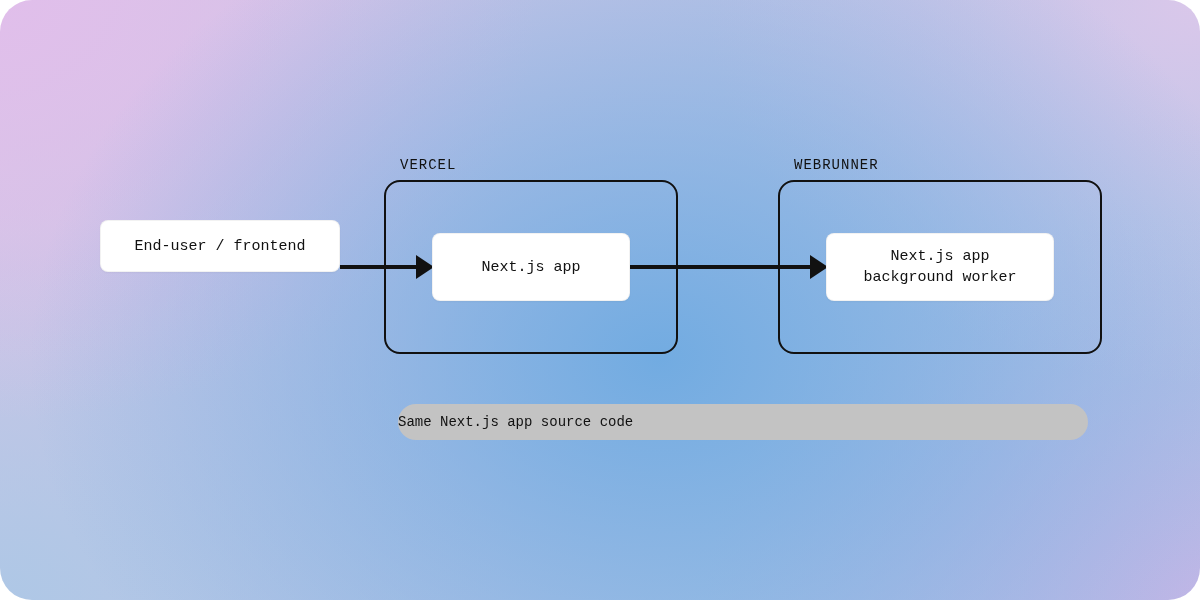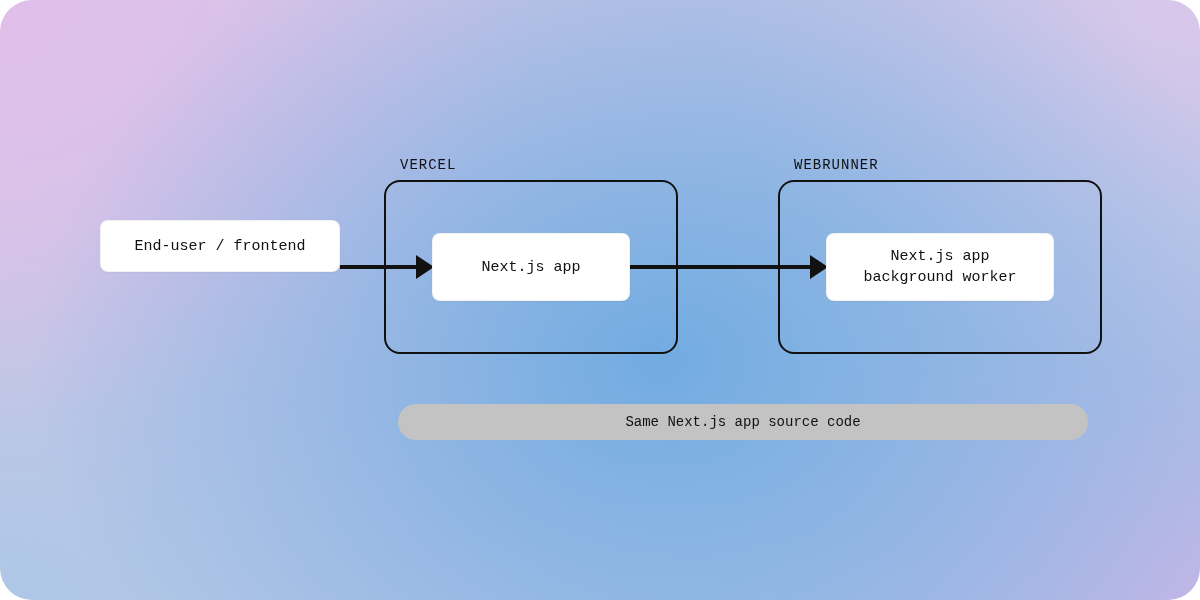--- a/index.html
+++ b/index.html
@@ -64,21 +64,20 @@
       height: 0;
       border-style: solid;
     }
     .pill {
       position: absolute;
       background: #c3c3c3;
       border-radius: 20px;
       height: 36px;
       display: flex;
       align-items: center;
-      justify-content: center;
       font-size: 14px;
       color: #111;
     }
 
     
     #node-enduser { left: 100px; top: 220px; width: 240px; height: 52px; }
 
     #group-vercel { left: 384px; top: 180px; width: 294px; height: 174px; }
     #node-nextjs  { left: 432px; top: 233px; width: 198px; height: 68px; }
 

